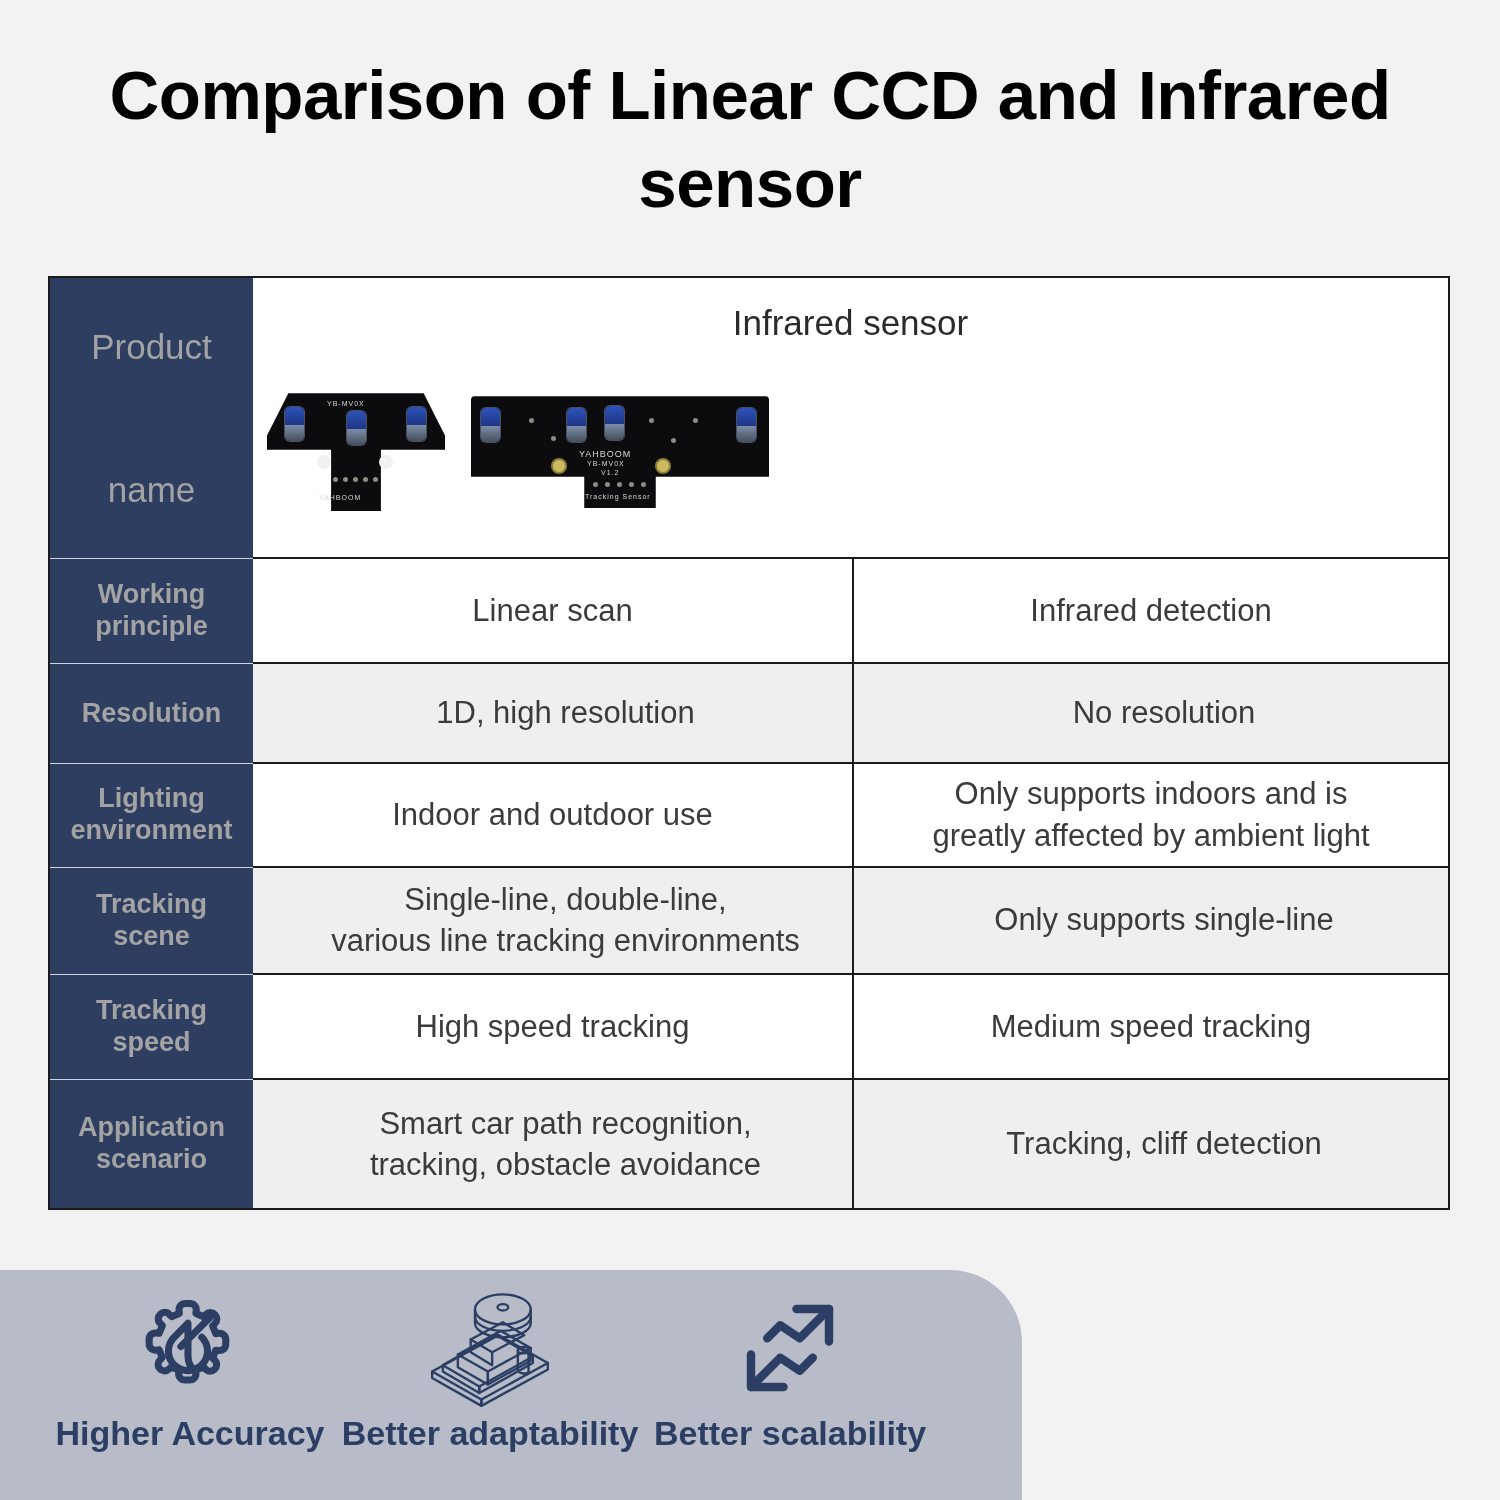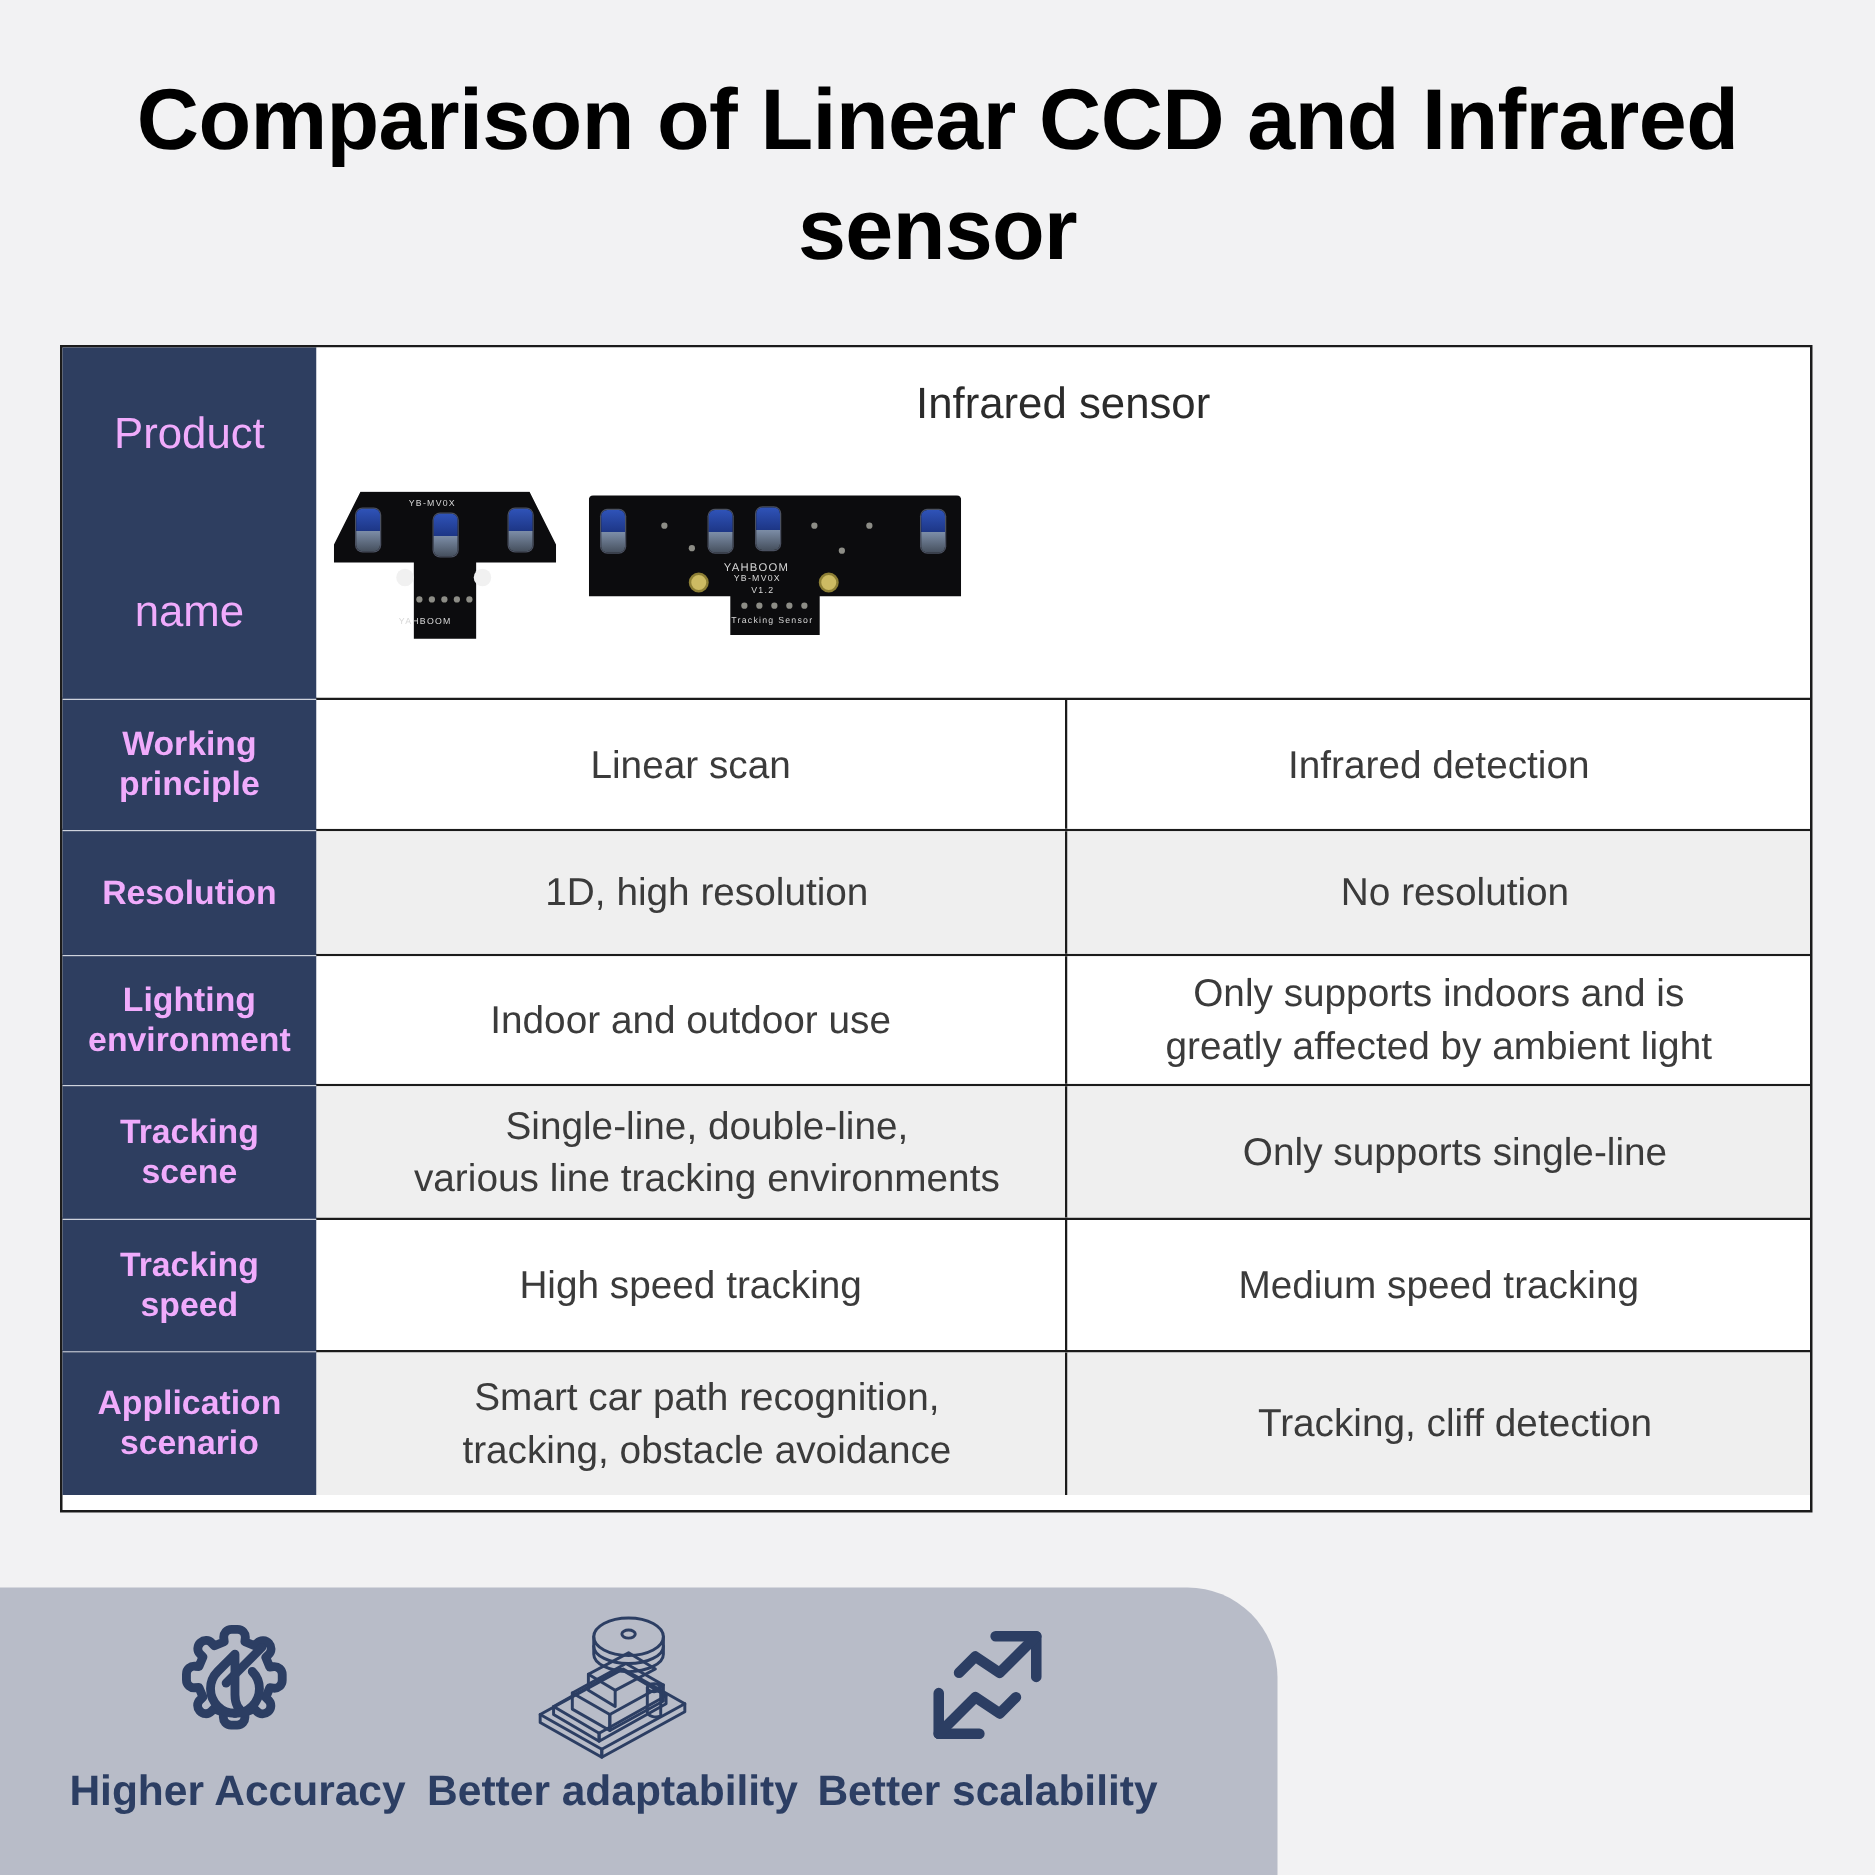--- a/index.html
+++ b/index.html
@@ -44,21 +44,21 @@
     border-bottom: 2px solid #1b1b1b;
     position: relative;
   }
   .row:last-child { border-bottom: none; }
   .row.shade .cell { background: #efefef; padding-left: 40px; }
   .row.plain .cell { background: #ffffff; }
 
   .label {
     flex: 0 0 203px;
     background: #2e3e60;
-    color: #f0abfc;
+    color: #a3a3a3;
     font-weight: bold;
     font-size: 27px;
     line-height: 1.18;
     display: flex;
     align-items: center;
     justify-content: center;
     text-align: center;
     padding: 4px 2px;
     border-bottom: 1px solid #cfd3dd;
     position: relative;
@@ -105,21 +105,21 @@
     align-items: center;
     justify-content: flex-start;
     width: 100%;
   }
 
   .row.r-working   { height: 105px; }
   .row.r-res       { height: 100px; }
   .row.r-light     { height: 104px; }
   .row.r-scene     { height: 107px; }
   .row.r-speed     { height: 106px; }
-  .row.r-app       { height: 114px; }
+  .row.r-app       { height: 128px; }
 
   
   .featurebar {
     position: absolute;
     left: 0; top: 1270px;
     width: 1022px; height: 230px;
     background: #b8bcc8;
     border-top-right-radius: 72px;
   }
   .features {

